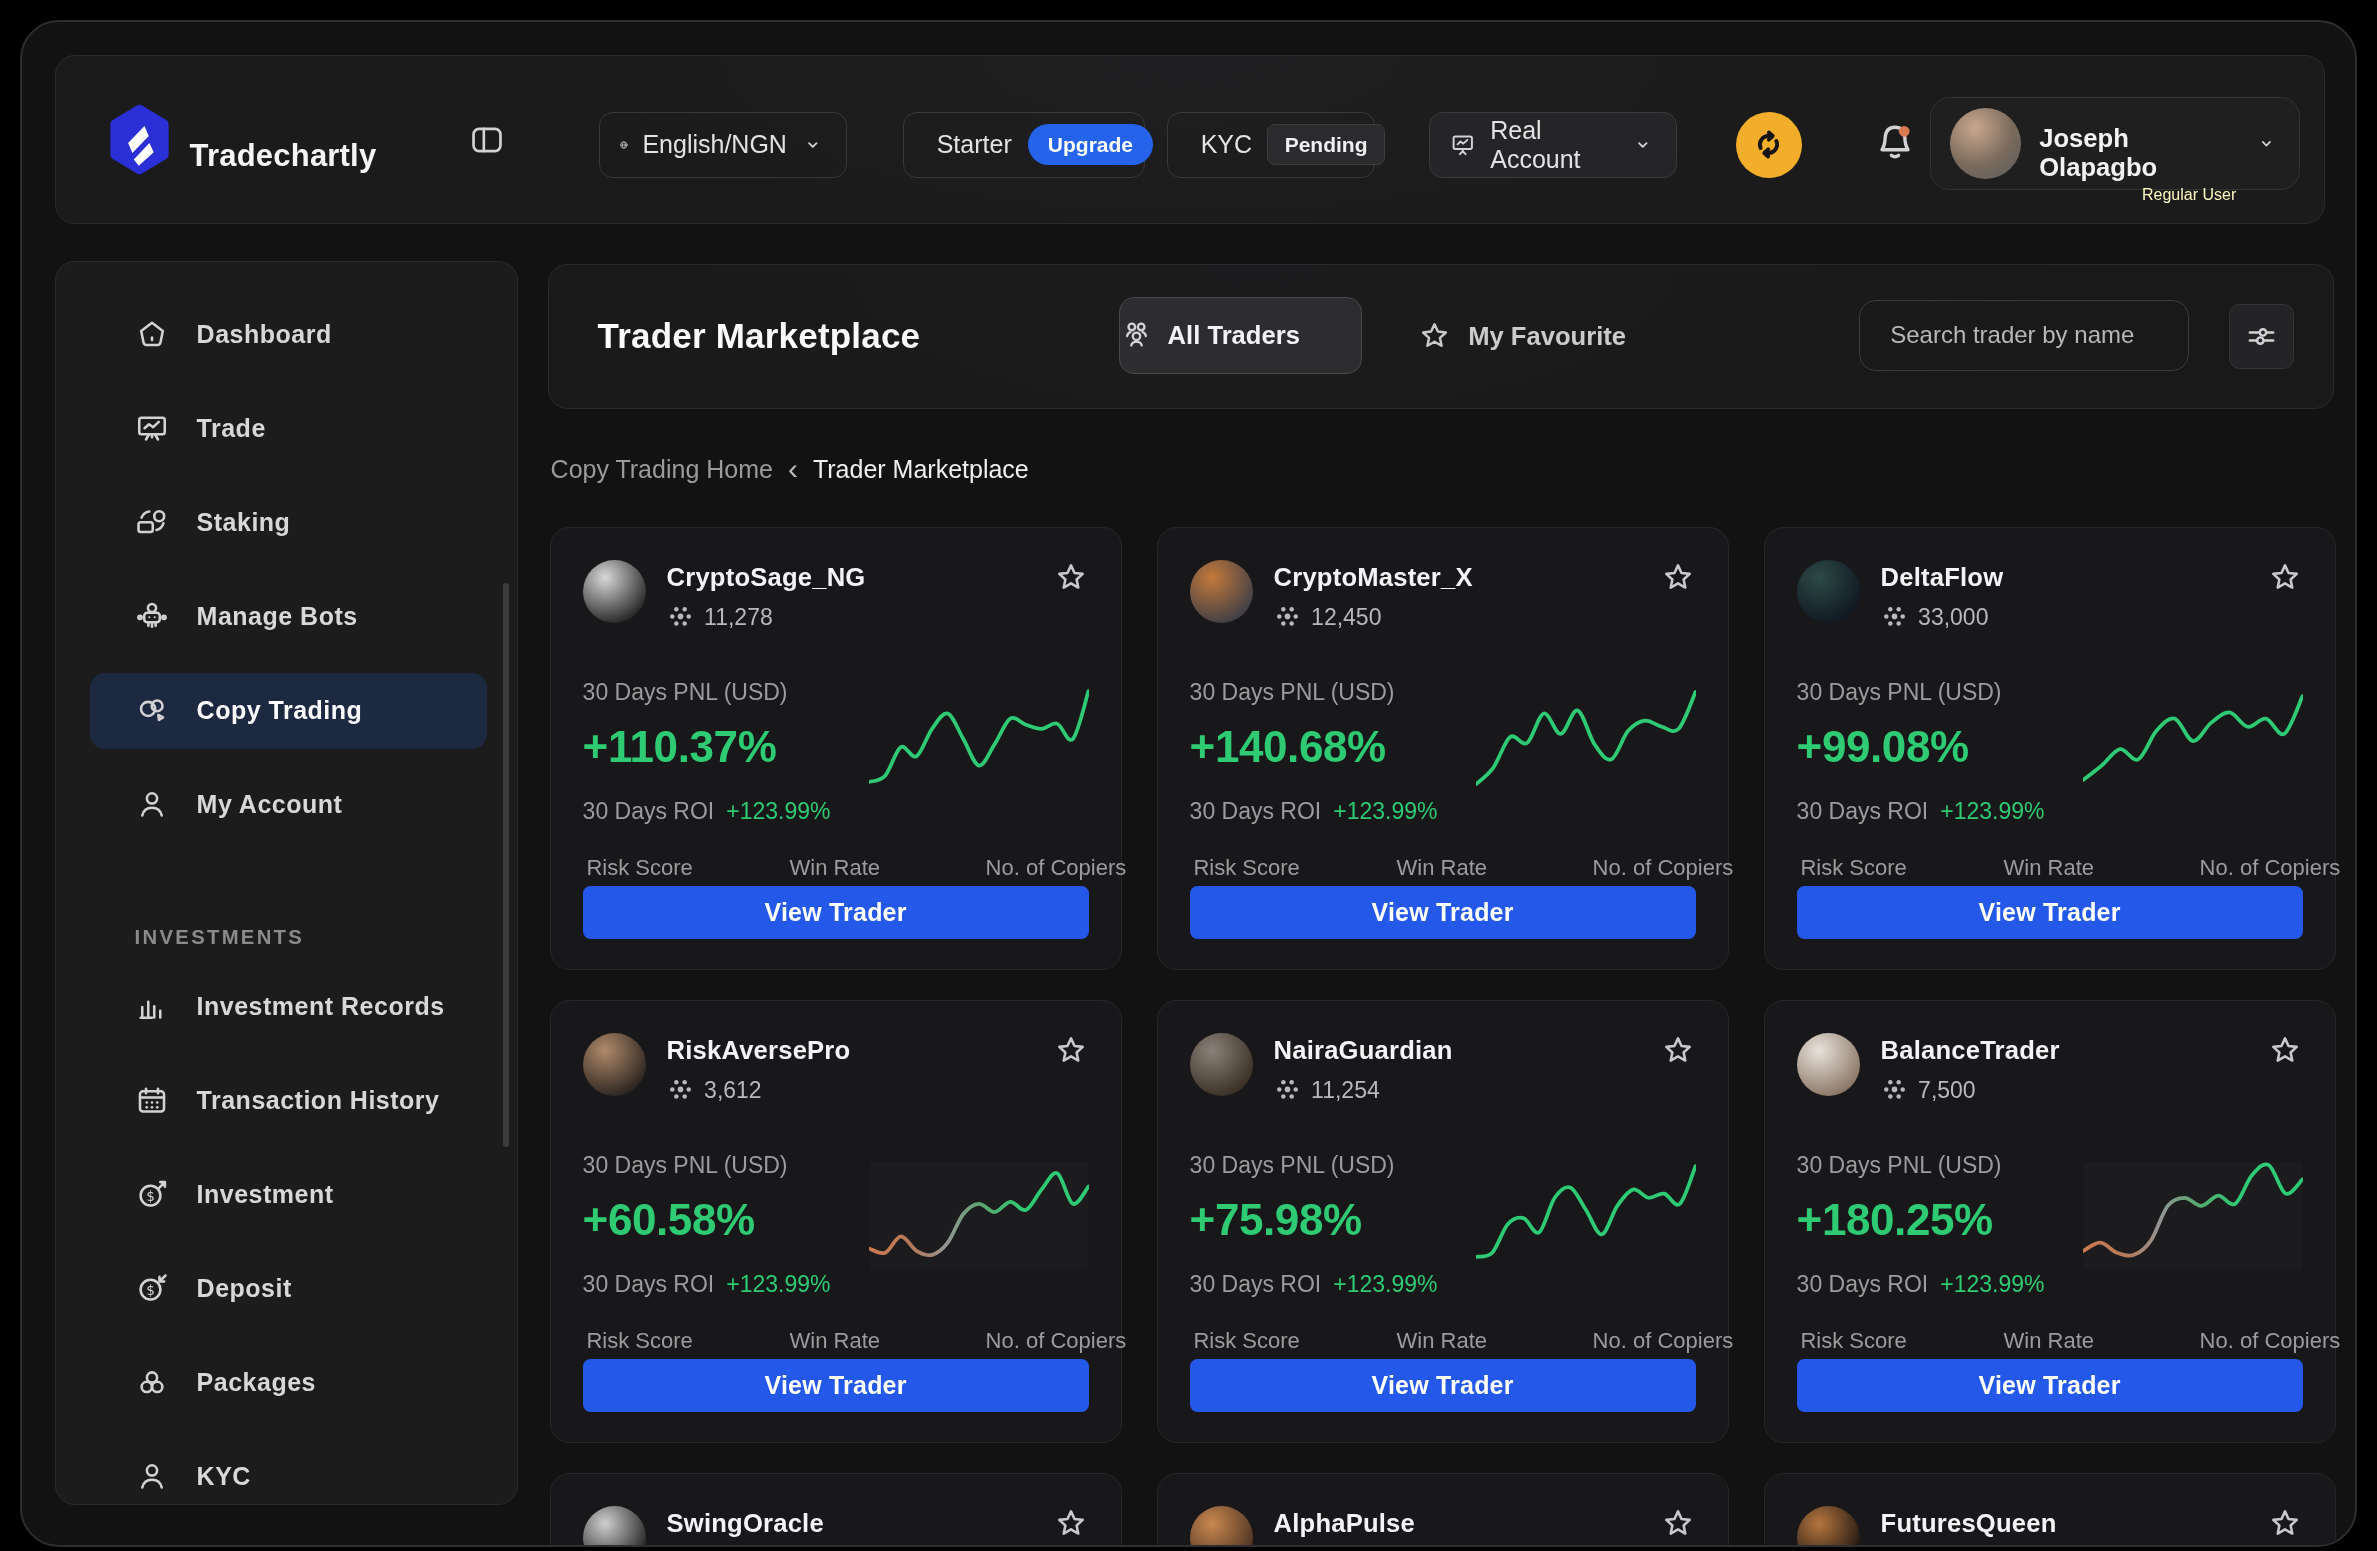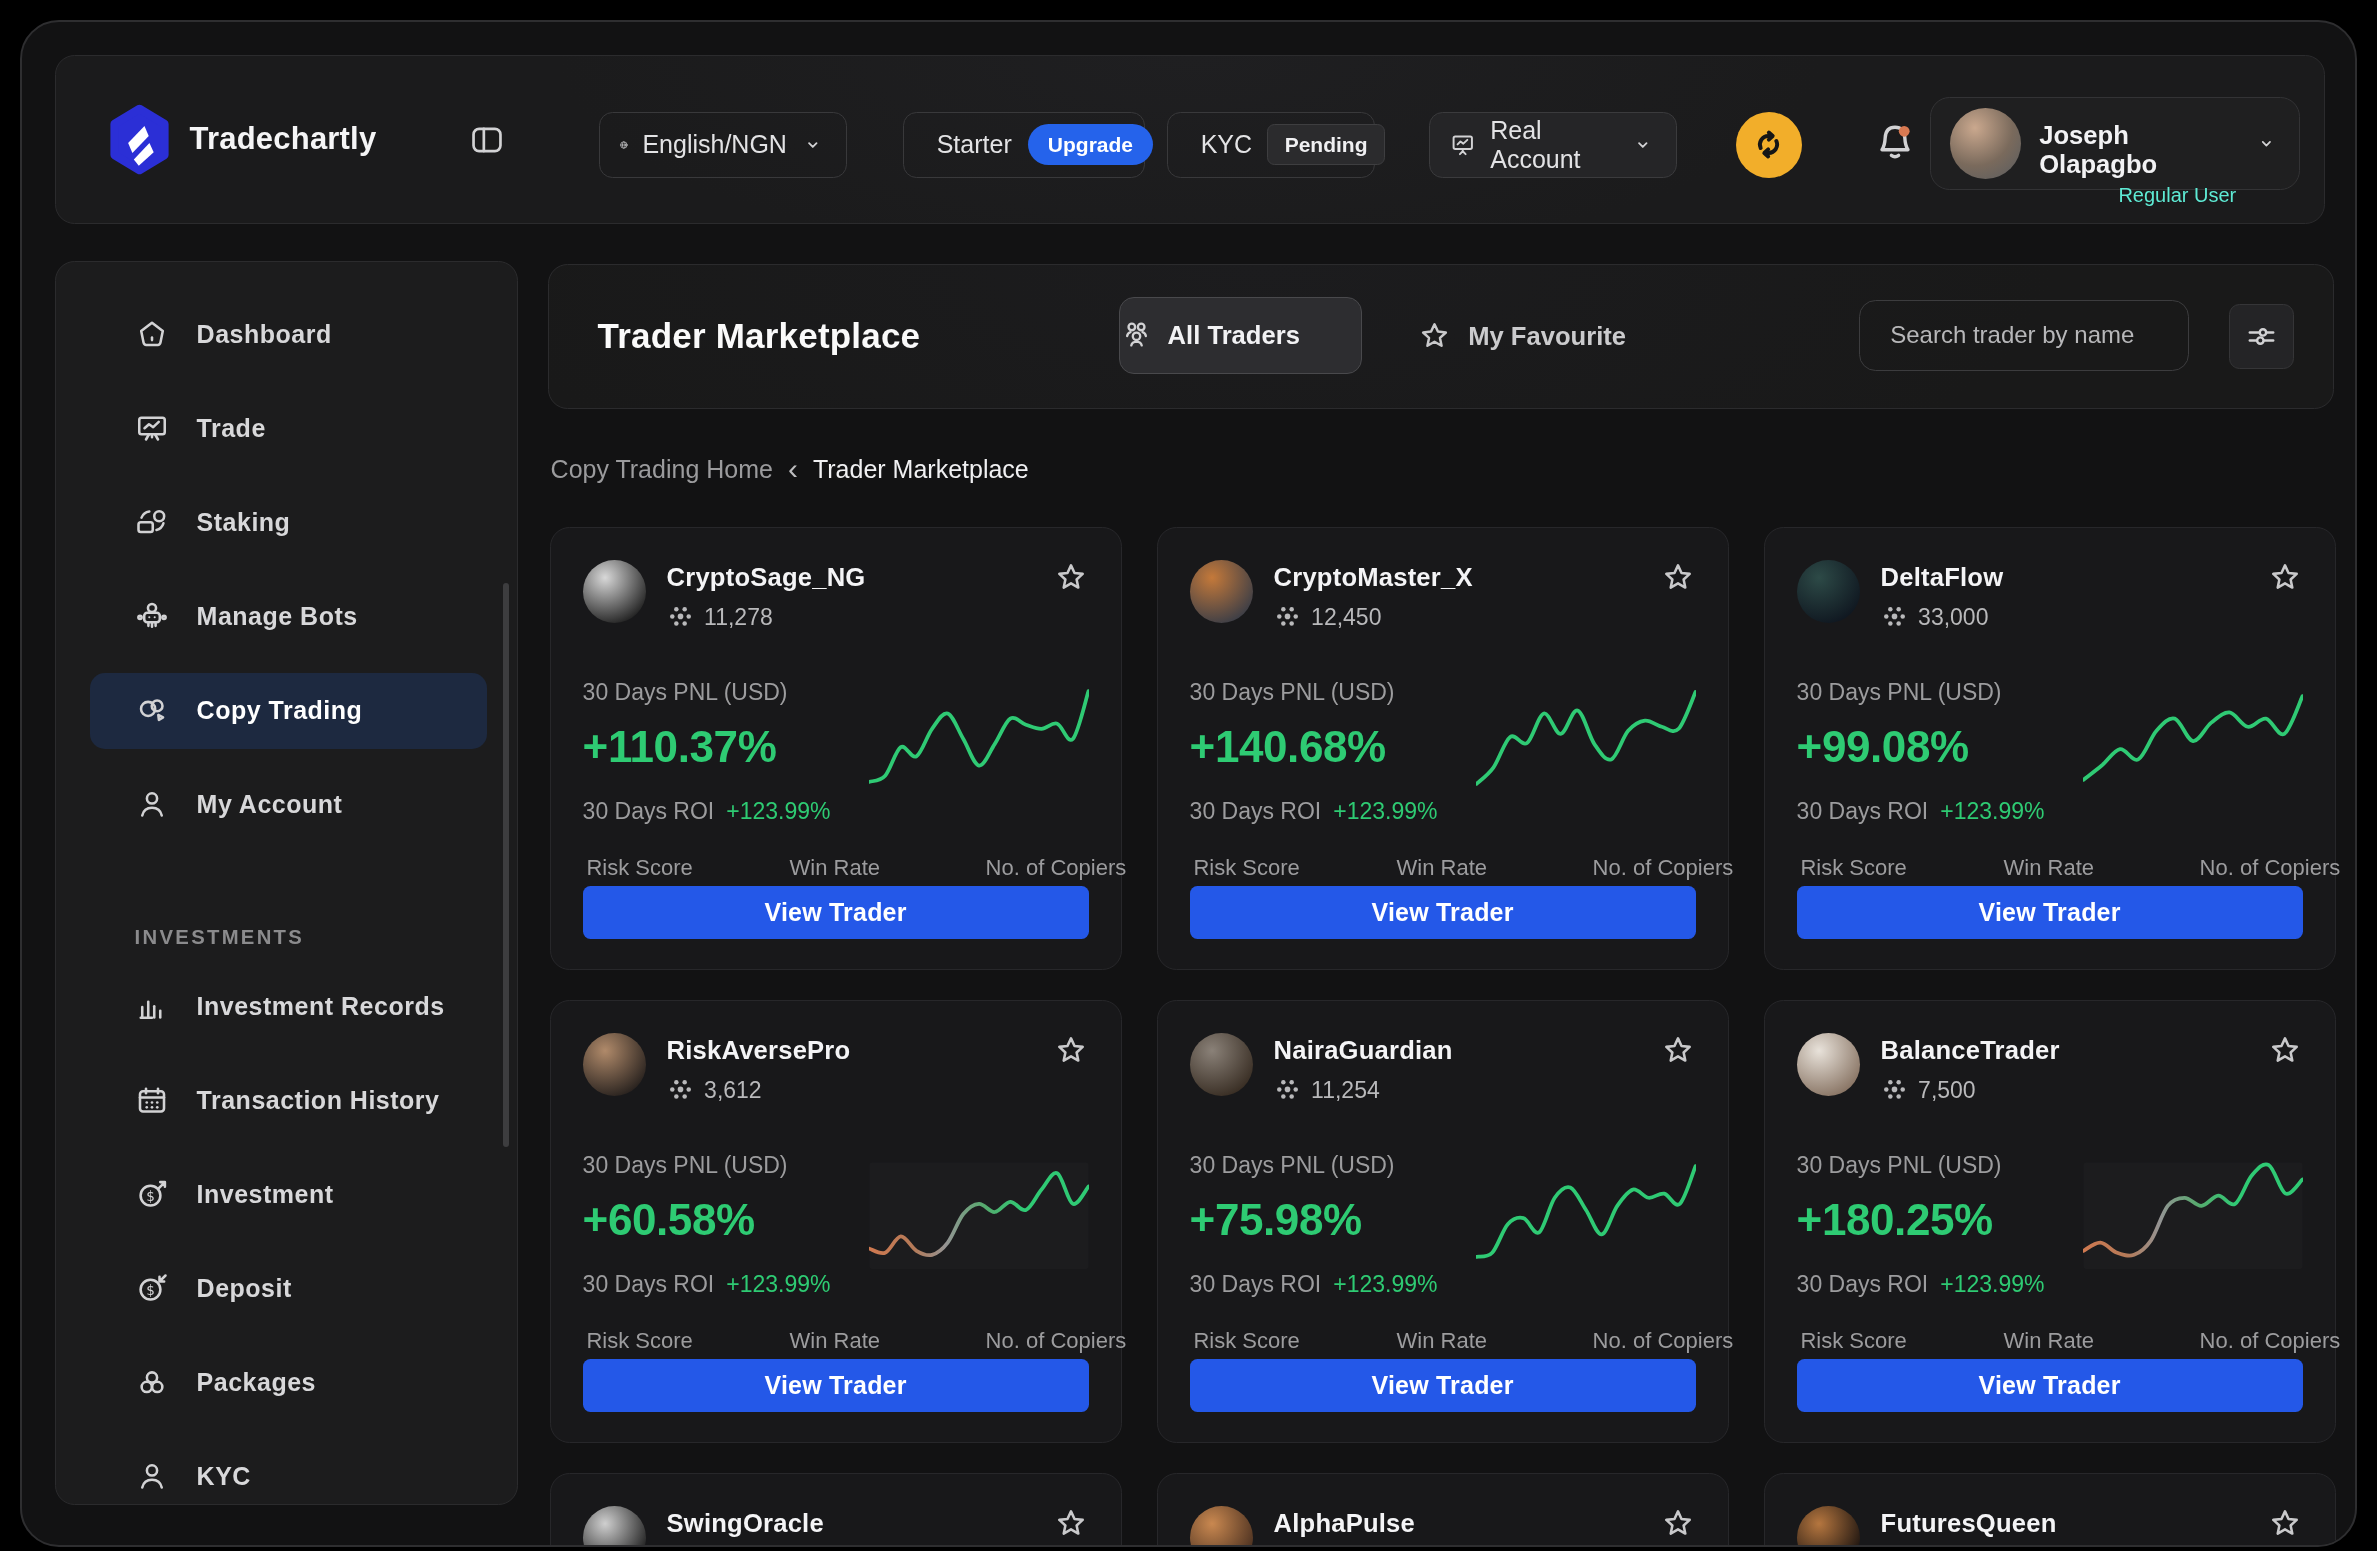--- a/index.html
+++ b/index.html
@@ -5,21 +5,21 @@
   html,body{margin:0;padding:0;background:#000;width:2377px;height:1551px;overflow:hidden;
     font-family:"Liberation Sans","DejaVu Sans",sans-serif;-webkit-font-smoothing:antialiased;}
   .app{position:absolute;left:19.6px;top:19.6px;right:19.6px;bottom:4.5px;background:#121213;
     border:2.3px solid #2e2e30;border-radius:39px;overflow:hidden;}
   .panel{position:absolute;background:#1c1c1d;border:1.5px solid #2b2b2d;border-radius:19.6px;}
 
   
   .header{left:33px;top:33px;width:2268px;height:167px;
     background:radial-gradient(903px 301px at 50% 0%,#1f1f21 0%,#1b1b1c 70%);}
   .logo{position:absolute;left:48px;top:48px;width:71px;height:71px;}
-  .brand{position:absolute;left:134px;top:0;height:100%;display:flex;align-items:center;
+  .brand{position:absolute;left:134px;top:17px;height:100%;display:flex;align-items:center;
     font-size:31px;font-weight:800;color:#f5f5f6;letter-spacing:0.2px;}
   .toggle-btn{position:absolute;left:412px;top:65px;width:38px;height:38px;background:none;border:none;padding:0;cursor:pointer;}
   .pill{position:absolute;top:56px;height:66px;display:flex;align-items:center;gap:13.5px;
     border:1.5px solid #39393b;border-radius:13.5px;background:transparent;box-sizing:border-box;padding:0 19.6px;
     color:#e3e3e5;font-size:25px;}
   .pill-lang{left:543px;width:248px;}
   .pill-starter{left:847px;width:242px;}
   .pill-kyc{left:1111px;width:208px;}
   .pill-real{left:1373px;width:248px;background:#252527;border-color:#3b3b3d;}
   .upg{margin-left:3px;background:#2563eb;color:#fff;font-size:21px;font-weight:700;border:none;
@@ -27,21 +27,21 @@
   .pending{margin-left:1.5px;background:#2b2b2d;border:0.8px solid #3e3e40;color:#f0f0f2;font-size:21px;
     font-weight:600;border-radius:7.5px;padding:7.5px 16.6px;}
   .chev{flex:0 0 auto;margin-left:auto;}
   .refresh-btn{position:absolute;left:1680px;top:56px;width:66px;height:66px;border-radius:50%;
     background:#f2ae2a;border:none;display:flex;align-items:center;justify-content:center;cursor:pointer;}
   .bell-btn{position:absolute;left:1812px;top:60px;width:54px;height:57px;background:none;border:none;padding:0;cursor:pointer;}
   .profile{position:absolute;left:1874px;top:41px;width:370px;height:93px;border:1.5px solid #333335;
     border-radius:19.6px;display:flex;align-items:center;box-sizing:border-box;padding:0 19.6px;gap:18px;cursor:pointer;background:#1f1f20;}
   .pinfo{margin-left:auto;display:flex;flex-direction:column;align-items:flex-end;gap:4.5px;}
   .pname{font-size:25.6px;font-weight:700;color:#f2f2f4;margin-top:42px;}
-  .prole{font-size:20px;color:#5eead4;}
+  .prole{font-size:16px;color:#fef9c3;}
   .avatar{border-radius:50%;flex:0 0 auto;}
 
   
   .sidebar{left:33px;top:239px;width:461px;height:1242px;overflow:hidden;}
   .nav{position:absolute;left:0;top:26px;width:100%;display:flex;flex-direction:column;}
   .nav-row{position:relative;height:94px;display:flex;align-items:center;gap:27px;padding-left:78px;cursor:pointer;}
   .nav-row .lbl{font-size:25px;font-weight:600;color:#d8d8da;letter-spacing:0.5px;}
   .nav-row.active::before{content:"";position:absolute;left:34px;right:30px;top:9px;bottom:9px;
     background:#1d2940;border-radius:15px;}
   .nav-row.active .lbl{color:#fff;}

